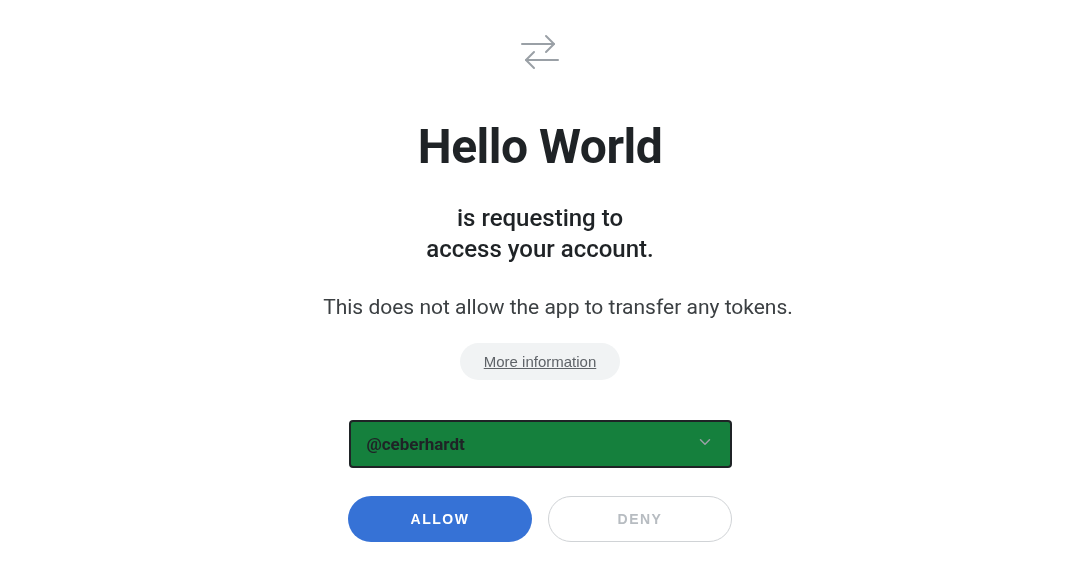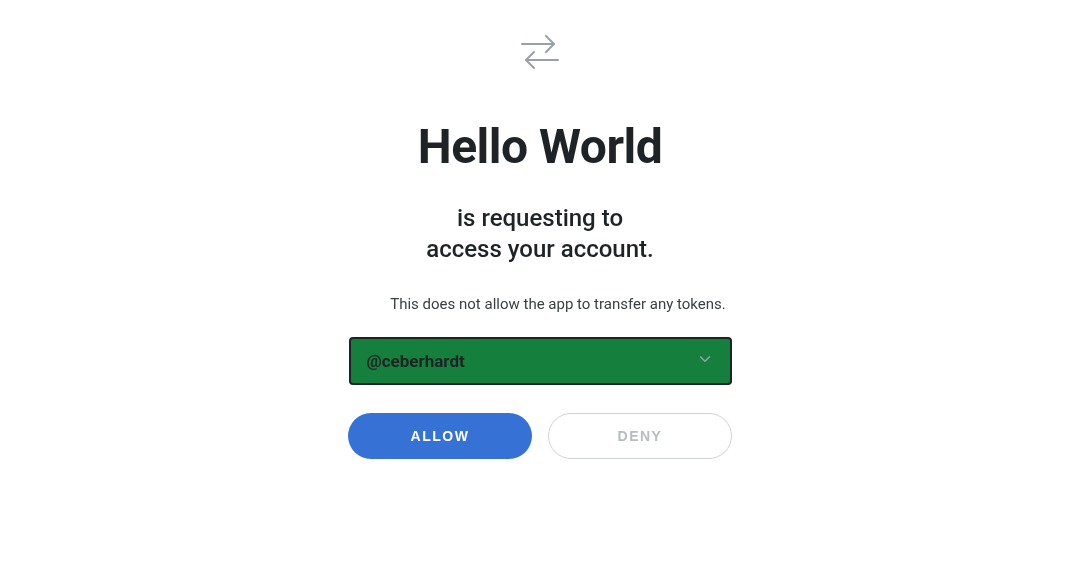--- a/index.html
+++ b/index.html
@@ -42,21 +42,21 @@
     .request-text {
       font-size: 24px;
       font-weight: 500;
       color: #1f2326;
       text-align: center;
       line-height: 1.3;
       margin-bottom: 30px;
     }
 
     .note-text {
-      font-size: 15px;
+      font-size: 21px;
       color: #3c4043;
       margin-bottom: 24px;
       margin-left: 36px;
     }
 
     .more-info {
       background: #f1f3f4;
       border: none;
       border-radius: 999px;
       padding: 10px 24px;
@@ -137,20 +137,21 @@
 
   <h1 class="app-title">Hello World</h1>
 
   <div class="request-text">
     <div>is requesting to</div>
     <div>access your account.</div>
   </div>
 
   <div class="note-text">This does not allow the app to transfer any tokens.</div>
 
+  <button class="more-info">More information</button>
 
   <div class="account-select">
     <span class="account-value">@ceberhardt</span>
     <span class="chevron">
       <svg width="18" height="18" viewBox="0 0 24 24" fill="none" stroke="currentColor" stroke-width="2" stroke-linecap="round" stroke-linejoin="round">
         <polyline points="6 9 12 15 18 9"></polyline>
       </svg>
     </span>
   </div>
 

